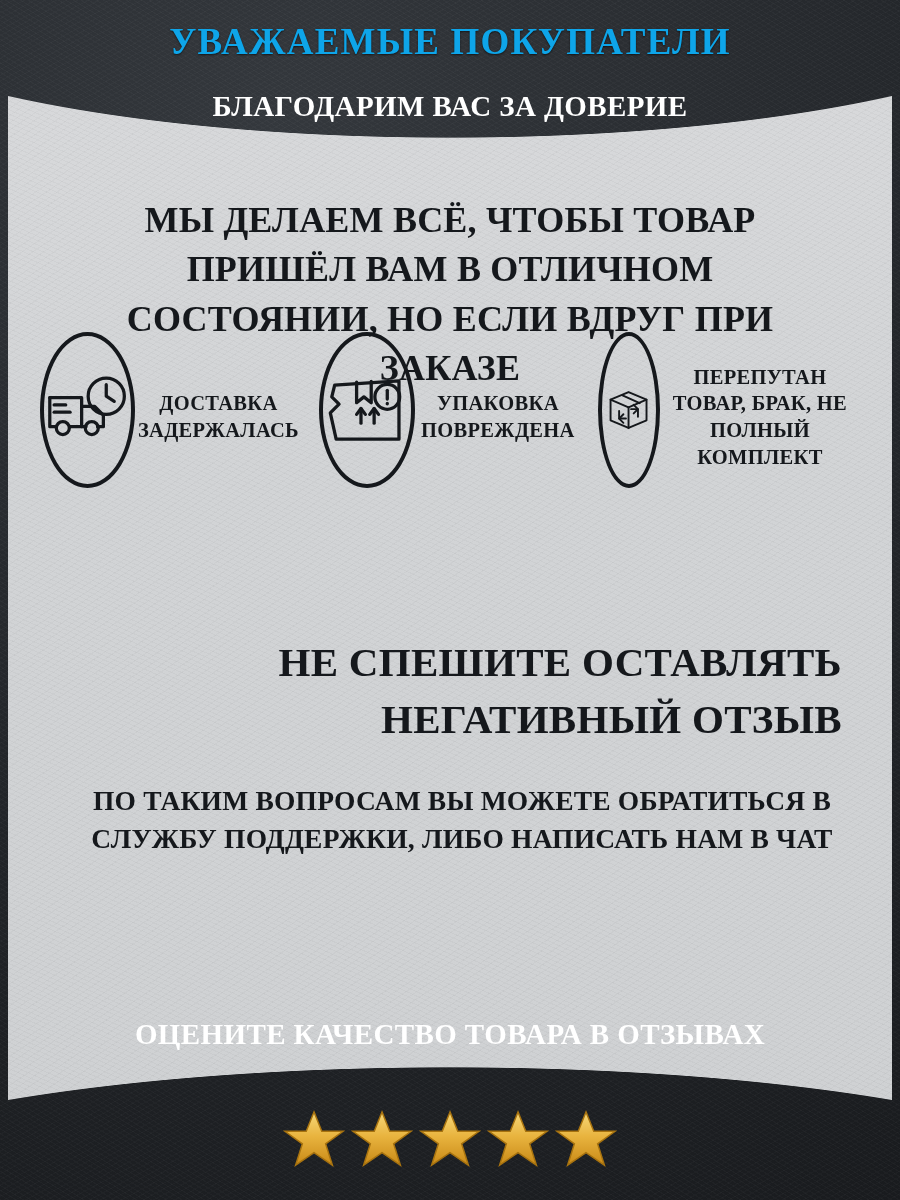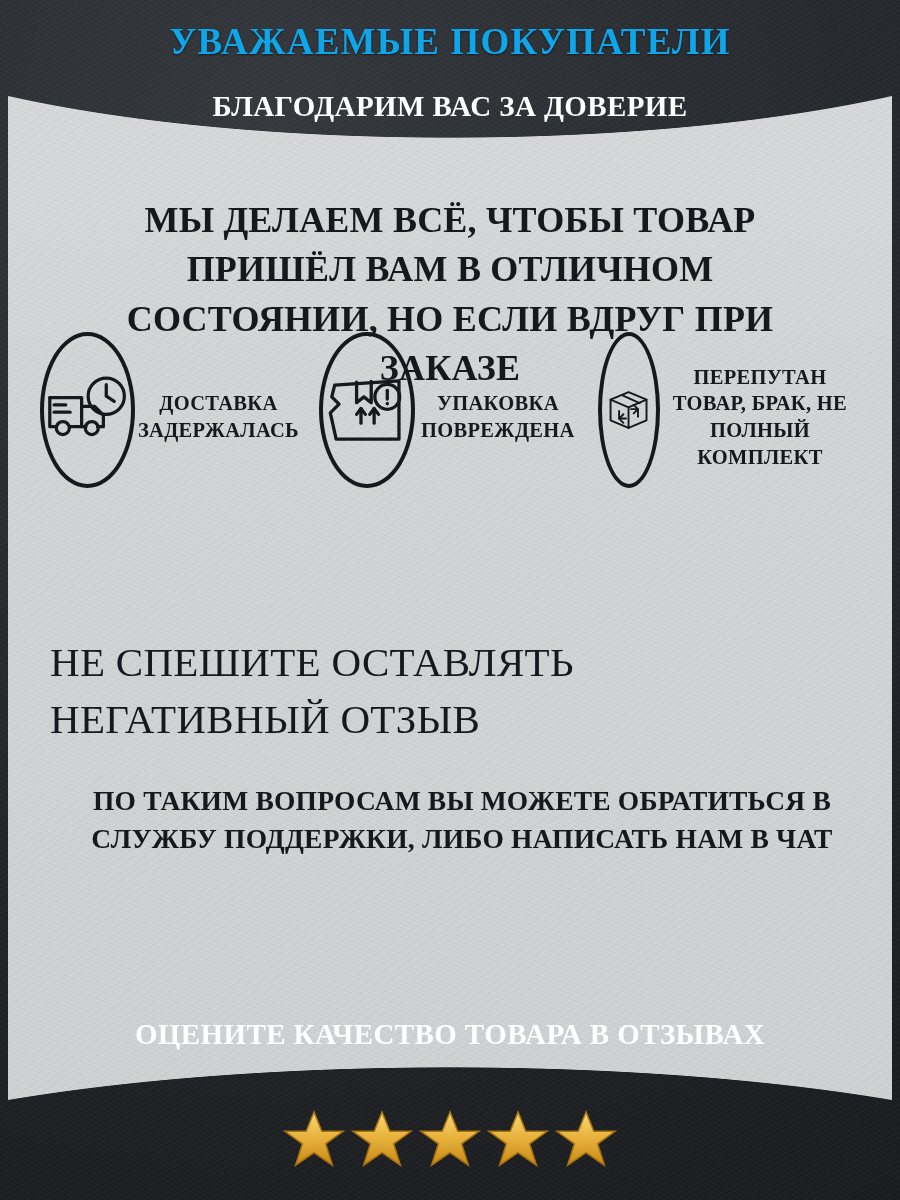--- a/index.html
+++ b/index.html
@@ -125,25 +125,25 @@
     font-weight: bold;
     color: #15181c;
     line-height: 1.3;
     letter-spacing: 0.3px;
   }
 
   
   .big-heading {
     position: absolute;
     top: 634px;
-    left: 50px;
+    left: 42px;
     width: 800px;
-    text-align: left;
+    text-align: right;
     font-size: 41px;
-    font-weight: normal;
+    font-weight: bold;
     color: #15181c;
     line-height: 1.38;
     letter-spacing: 0.3px;
   }
 
   
   .support {
     position: absolute;
     top: 782px;
     left: 60px;

